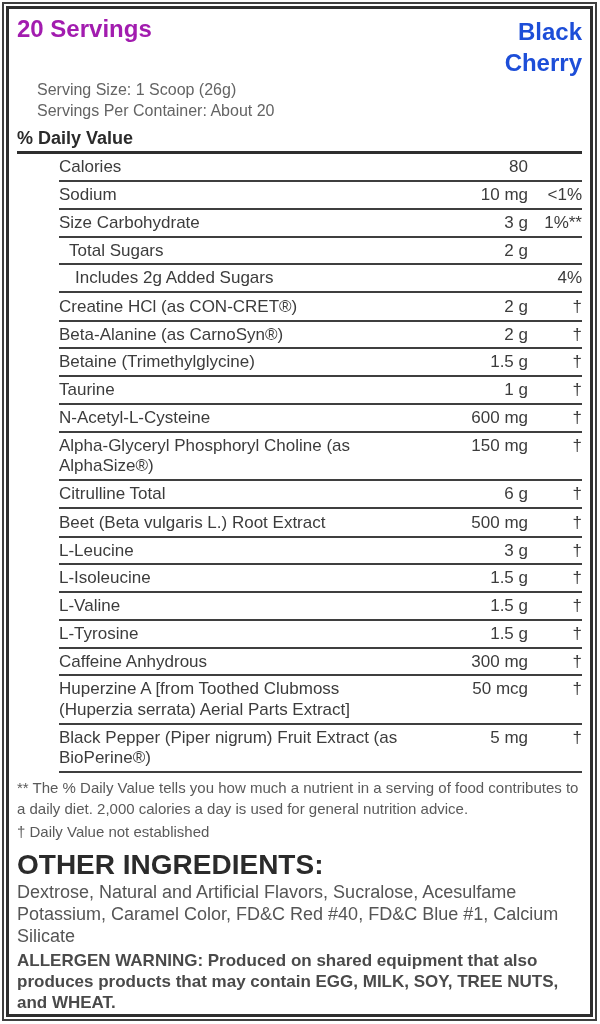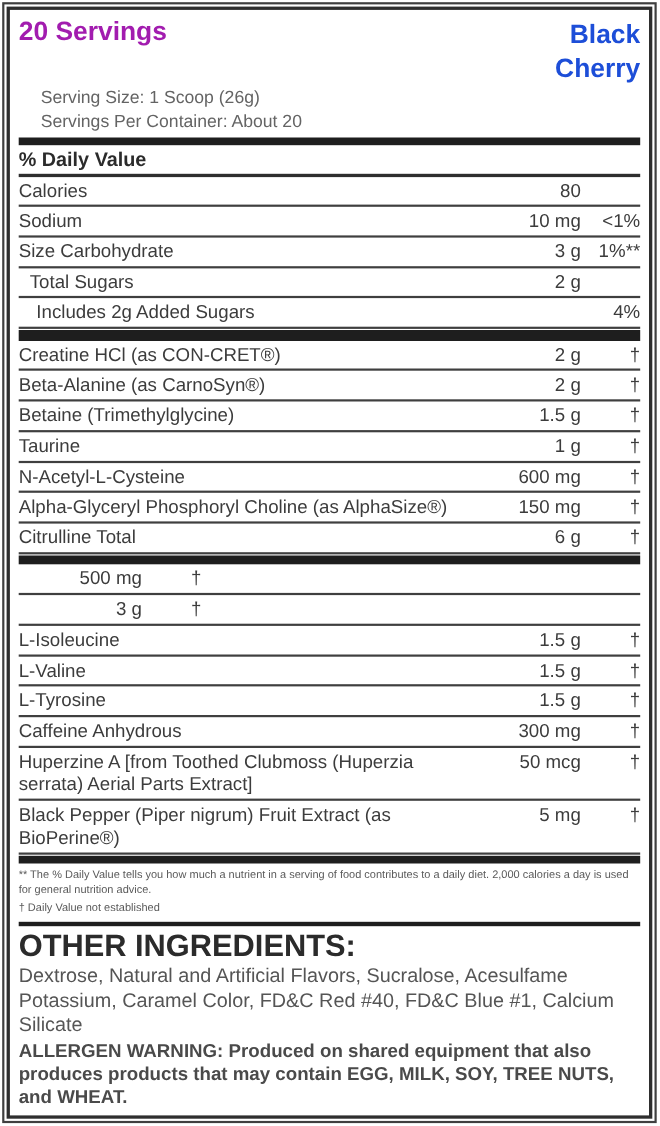--- a/index.html
+++ b/index.html
@@ -43,32 +43,32 @@
   .facts-header {
     display: flex; justify-content: space-between;
     font-size: 18px; font-weight: bold; color: #2b2b2b;
     padding: 3px 0 2px 0;
     border-bottom: 3px solid #2e2e2e;
   }
   .row {
     display: flex; align-items: flex-start;
     border-bottom: 2px solid #3f3f3f;
     padding: 3px 0 2px 0;
-    font-size: 17px; line-height: 1.22; color: #3c3c3c;
+    font-size: 17px; line-height: 1.22; color: #3c3c3c; margin-left: 42px;
   }
   .row:last-child { border-bottom: none; }
   .rows-block .row:last-child { border-bottom: 2px solid #3f3f3f; }
   .row .name { flex: 1 1 auto; padding-right: 4px; }
   .row .amt  { flex: 0 0 112px; text-align: right; white-space: nowrap; }
   .row .dv   { flex: 0 0 54px;  text-align: right; white-space: nowrap; }
   .indent-1 .name { padding-left: 10px; }
   .indent-2 .name { padding-left: 16px; }
 
   
-  .footnotes { font-size: 10px; color: #5a5a5a; line-height: 1.38; padding: 4px 0 2px 0; }
+  .footnotes { font-size: 15px; color: #5a5a5a; line-height: 1.38; padding: 4px 0 2px 0; }
   .footnote-dv { margin-top: 2px; }
 
   
   .other-title { font-size: 28px; font-weight: bold; color: #2b2b2b; line-height: 1.15; margin-top: 2px; }
   .other-body  { font-size: 18px; color: #555555; line-height: 1.22; margin-top: 1px; }
   .allergen    { font-size: 17px; font-weight: bold; color: #4a4a4a; line-height: 1.24; margin-top: 2px; }
 </style>
 </head>
 <body>
 
@@ -156,24 +156,26 @@
           <span class="name">Citrulline Total</span>
           <span class="amt">6 g</span>
           <span class="dv">†</span>
         </div>
       </div>
 
     <div class="bar bar-11"></div>
 
     <div class="rows-block">
         <div class="row">
+          <span class="name">Beet (Beta vulgaris L.) Root Extract</span>
           <span class="amt">500 mg</span>
           <span class="dv">†</span>
         </div>
         <div class="row">
+          <span class="name">L-Leucine</span>
           <span class="amt">3 g</span>
           <span class="dv">†</span>
         </div>
         <div class="row">
           <span class="name">L-Isoleucine</span>
           <span class="amt">1.5 g</span>
           <span class="dv">†</span>
         </div>
         <div class="row">
           <span class="name">L-Valine</span>

